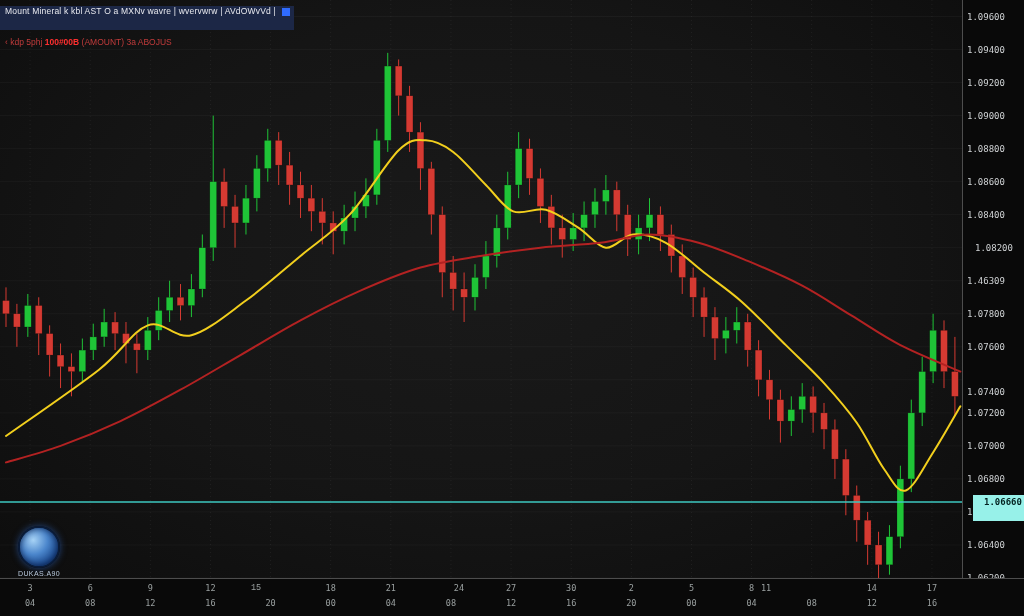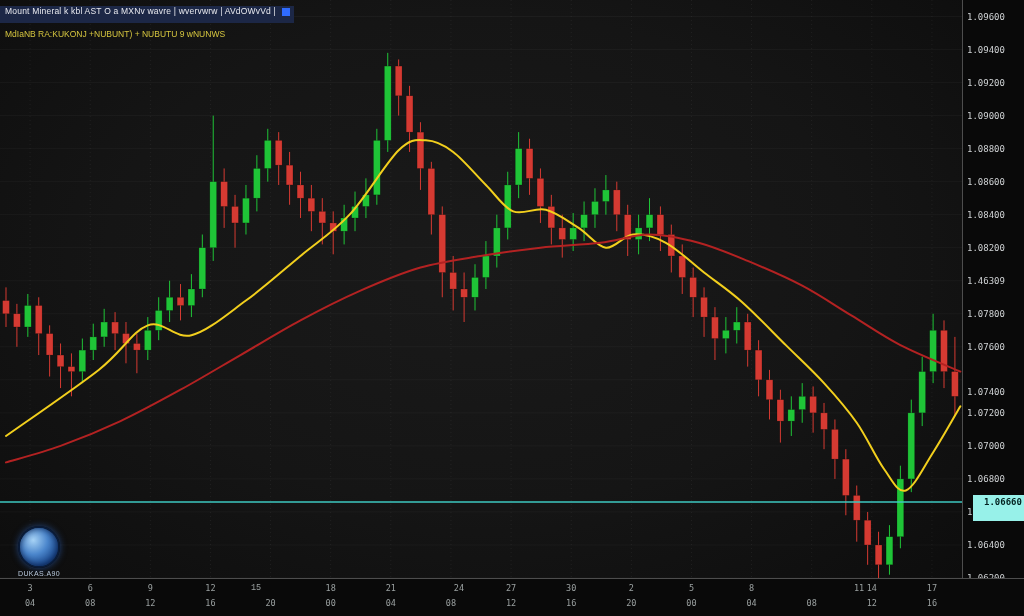--- a/index.html
+++ b/index.html
@@ -17,21 +17,21 @@
   .chart-svg{position:absolute;left:0;top:0;display:block;}
 
   .sep-v{position:absolute;left:962px;top:0;width:1px;height:579px;background:#4d4d4d;}
   .sep-h{position:absolute;left:0;top:578px;width:1024px;height:1px;background:#4d4d4d;}
 
   
   .header{position:absolute;left:0;top:0;z-index:6;pointer-events:none;}
   .title-strip{
     display:inline-flex;align-items:center;gap:6px;
     background:#1c2746;color:#e8e9ee;
-    font-size:8.5px;line-height:11px;padding:0 4px 6px 5px;
+    font-size:8.5px;line-height:11px;padding:0 4px 13px 5px;
     letter-spacing:.2px;white-space:nowrap;
   }
   .blue-chip{width:8px;height:8px;background:#2f6bff;flex:0 0 auto;}
   .line2{margin:7px 0 0 5px;font-size:8.5px;color:#c23b3b;white-space:nowrap;}
   .line2 .hl{color:#ff2f2f;font-weight:bold;}
   .line3{margin:6px 0 0 5px;font-size:8.5px;color:#d6c63f;white-space:nowrap;}
 
   
   .logo{position:absolute;left:16px;top:526px;z-index:6;width:46px;text-align:center;}
   .logo-circle{
@@ -281,41 +281,43 @@
         <path d="M5.998866213151928 435.9771428571435C21.450491307634167 424.9676190476197,75.07671957671958 388.3609523809527,98.70861678004536 369.92000000000047C122.34051398337114 351.47904761904823,132.33862433862436 331.1114285714301,147.7902494331066 325.33142857143014C163.24187452758883 319.55142857143016,175.05782312925172 339.36857142857207,191.4183673469388 335.24000000000046C207.77891156462587 331.11142857142886,227.77513227513228 313.77142857142894,245.95351473922904 300.56000000000057C264.13189720332576 287.3485714285722,283.2191987906274 270.28380952381156,300.4886621315193 255.9714285714303C317.75812547241117 241.65904761904906,333.20975056689343 232.3009523809518,349.5702947845805 214.68571428571315C365.93083900226753 197.0704761904745,385.92705971277394 162.66571428571262,398.6519274376417 150.27999999999847C411.37679516250944 137.8942857142843,416.8303099017384 140.09619047619003,425.9195011337868 140.3714285714281C435.0086923658352 140.6466666666662,443.1889644746787 144.4999999999985,453.18707482993193 151.93142857142686C463.18518518518516 159.36285714285523,475.91005291005285 175.0514285714268,485.9081632653061 184.9599999999984C495.9062736205593 194.86857142856996,503.17762660619803 207.25428571428475,513.1757369614512 211.38285714285635C523.1738473167044 215.51142857142796,534.9897959183672 206.9790476190467,545.8968253968253 209.73142857142795C556.8038548752834 212.4838095238092,568.6198034769463 221.56666666666786,578.6179138321995 227.89714285714396C588.6160241874527 234.22761904762007,596.7962962962962 246.6133333333324,605.8854875283446 247.71428571428467C614.974678760393 248.81523809523694,623.1549508692366 235.3285714285717,633.1530612244898 234.50285714285752C643.1511715797429 233.67714285714334,654.058201058201 236.42952380952335,665.8741496598639 242.75999999999948C677.6900982615267 249.0904761904756,691.3238851095994 262.5771428571427,704.0487528344671 272.48571428571427C716.7736205593349 282.39428571428584,728.5895691609977 290.1009523809529,742.2233560090702 302.211428571429C755.8571428571428 314.3219047619051,772.2176870748299 331.66190476190445,785.8514739229024 345.1485714285709C799.485260770975 358.63523809523736,812.2101284958428 370.1952380952367,824.0260770975057 383.1314285714276C835.8420256991685 396.0676190476185,846.7490551776266 408.4533333333351,856.7471655328798 422.76571428571634C866.7452758881329 437.0780952380976,875.8344671201814 457.7209523809531,884.0147392290249 469.00571428571504C892.1950113378684 480.29047619047697,897.6485260770975 493.2266666666691,905.828798185941 490.4742857142878C914.0090702947845 487.72190476190656,924.0071806500378 466.5285714285706,933.0963718820861 452.49142857142743C942.1855631141345 438.45428571428425,955.8193499622071 413.9580952380952,960.3639455782312 406.25142857142873" fill="none" stroke="#f2cf1d" stroke-width="2" stroke-linejoin="round" stroke-linecap="round"></path>
         <path d="M5.998866213151928 462.40000000000146C15.088057445200302 459.6476190476202,41.44671201814059 452.7666666666661,60.534013605442176 445.88571428571385C79.62131519274377 439.0047619047616,100.52645502645504 430.47238095238276,120.52267573696146 421.1142857142879C140.51889644746788 411.75619047619307,160.5151171579743 400.74666666666866,180.51133786848072 389.7371428571448C200.50755857898716 378.727619047621,220.50377928949356 366.6171428571448,240.5 355.05714285714487C260.4962207105064 343.4971428571449,280.49244142101287 331.11142857143074,300.4886621315193 320.377142857145C320.4848828420257 309.6428571428592,340.4811035525321 299.4590476190495,360.4773242630385 290.6514285714302C380.4735449735449 281.8438095238109,400.46976568405137 273.311428571429,420.4659863945578 267.53142857142905C440.4622071050642 261.7514285714291,460.45842781557064 259.2742857142877,480.45464852607705 255.9714285714303C500.45086923658346 252.6685714285729,520.4470899470899 249.9161904761898,540.4433106575964 247.71428571428467C560.4395313681028 245.51238095237954,582.2535903250189 244.961904761904,600.4319727891157 242.75999999999948C618.6103552532124 240.55809523809495,633.1530612244898 234.50285714285752,649.5136054421769 234.50285714285752C665.874149659864 234.50285714285752,682.234693877551 238.35619047618982,698.5952380952381 242.75999999999948C714.9557823129252 247.16380952380914,730.4074074074074 253.7695238095252,747.6768707482993 260.9257142857155C764.9463340891912 268.08190476190583,784.9425547996976 276.6142857142846,802.2120181405895 285.6971428571414C819.4814814814814 294.77999999999815,834.9331065759636 305.51428571428454,851.2936507936507 315.4228571428561C867.6541950113378 325.3314285714277,882.1969009826151 335.79047619047543,900.3752834467119 345.1485714285709C918.5536659108087 354.5066666666664,950.365835222978 367.16761904761916,960.3639455782312 371.57142857142884" fill="none" stroke="#b32222" stroke-width="2" stroke-linejoin="round" stroke-linecap="round"></path>
         <line x1="0" y1="502.0342857142866" x2="962" y2="502.0342857142866" stroke="#3ec9c0" stroke-width="1.6"></line>
       </svg>
 
     <div class="header">
       <div class="title-strip">
         <span>Mount Mineral k kbl AST O a MXNv wavre | wvervwrw | AVdOWvVd |</span>
         <span class="blue-chip"></span>
       </div>
-      <div class="line3">MdIaNB RA:KUKONJ +NUBUNT) + NUBUTU 9 wNUNWS</div>
+      <div class="line2">
+        <span>‹ kdp 5phj </span><span class="hl">100#00B</span><span> (AMOUNT) 3a ABOJUS</span>
+      </div>
     </div>
 
     <div class="logo">
       <div class="logo-circle"></div>
       <div class="logo-caption">DUKAS.A90</div>
     </div>
   </div>
 
   <div class="price-axis" id="price-axis">
     <div class="price-tag" id="price-tag" style="top: 495.034px; background: rgb(151, 241, 233);">
       <span>1.06660</span>
     </div>
   <div class="price-tick" style="top: 11.5143px;">1.09600</div>
       <div class="price-tick" style="top: 44.5429px;">1.09400</div>
       <div class="price-tick" style="top: 77.5714px;">1.09200</div>
       <div class="price-tick" style="top: 110.6px;">1.09000</div>
       <div class="price-tick" style="top: 143.629px;">1.08800</div>
       <div class="price-tick" style="top: 176.657px;">1.08600</div>
       <div class="price-tick" style="top: 209.686px;">1.08400</div>
-      <div class="price-tick" style="top: 242.714px;">1.08200</div>
+      <div class="price-tick" style="top: 242.714px; margin-left: 8px;">1.08200</div>
       <div class="price-tick" style="top: 275.743px;">1.46309</div>
       <div class="price-tick" style="top: 308.771px;">1.07800</div>
       <div class="price-tick" style="top: 341.8px;">1.07600</div>
       <div class="price-tick" style="top: 374.829px; margin-top: 12px;">1.07400</div>
       <div class="price-tick" style="top: 407.857px;">1.07200</div>
       <div class="price-tick" style="top: 440.886px;">1.07000</div>
       <div class="price-tick" style="top: 473.914px;">1.06800</div>
       <div class="price-tick" style="top: 506.943px;">1.06600</div>
       <div class="price-tick" style="top: 539.971px;">1.06400</div>
       <div class="price-tick" style="top: 573px;">1.06200</div>
@@ -328,21 +330,21 @@
       <div class="time-tick" style="left: 210.438px; top: 4px;">12</div>
       <div class="time-tick" style="left: 256px; top: 4px; font-family: Liberation Mono, monospace;">15</div>
       <div class="time-tick" style="left: 330.688px; top: 4px;">18</div>
       <div class="time-tick" style="left: 390.812px; top: 4px;">21</div>
       <div class="time-tick" style="left: 450.938px; top: 4px; margin-left: 8px;">24</div>
       <div class="time-tick" style="left: 511.062px; top: 4px;">27</div>
       <div class="time-tick" style="left: 571.188px; top: 4px;">30</div>
       <div class="time-tick" style="left: 631.312px; top: 4px;">2</div>
       <div class="time-tick" style="left: 691.438px; top: 4px;">5</div>
       <div class="time-tick" style="left: 751.562px; top: 4px;">8</div>
-      <div class="time-tick" style="left: 859px; top: 4px;">11</div>
+      <div class="time-tick" style="left: 766px; top: 4px;">11</div>
       <div class="time-tick" style="left: 871.812px; top: 4px;">14</div>
       <div class="time-tick" style="left: 931.938px; top: 4px;">17</div>
       <div class="time-tick" style="left: 30.0625px; top: 19px;">04</div>
       <div class="time-tick" style="left: 90.1875px; top: 19px;">08</div>
       <div class="time-tick" style="left: 150.312px; top: 19px;">12</div>
       <div class="time-tick" style="left: 210.438px; top: 19px;">16</div>
       <div class="time-tick" style="left: 270.562px; top: 19px;">20</div>
       <div class="time-tick" style="left: 330.688px; top: 19px;">00</div>
       <div class="time-tick" style="left: 390.812px; top: 19px;">04</div>
       <div class="time-tick" style="left: 450.938px; top: 19px;">08</div>

